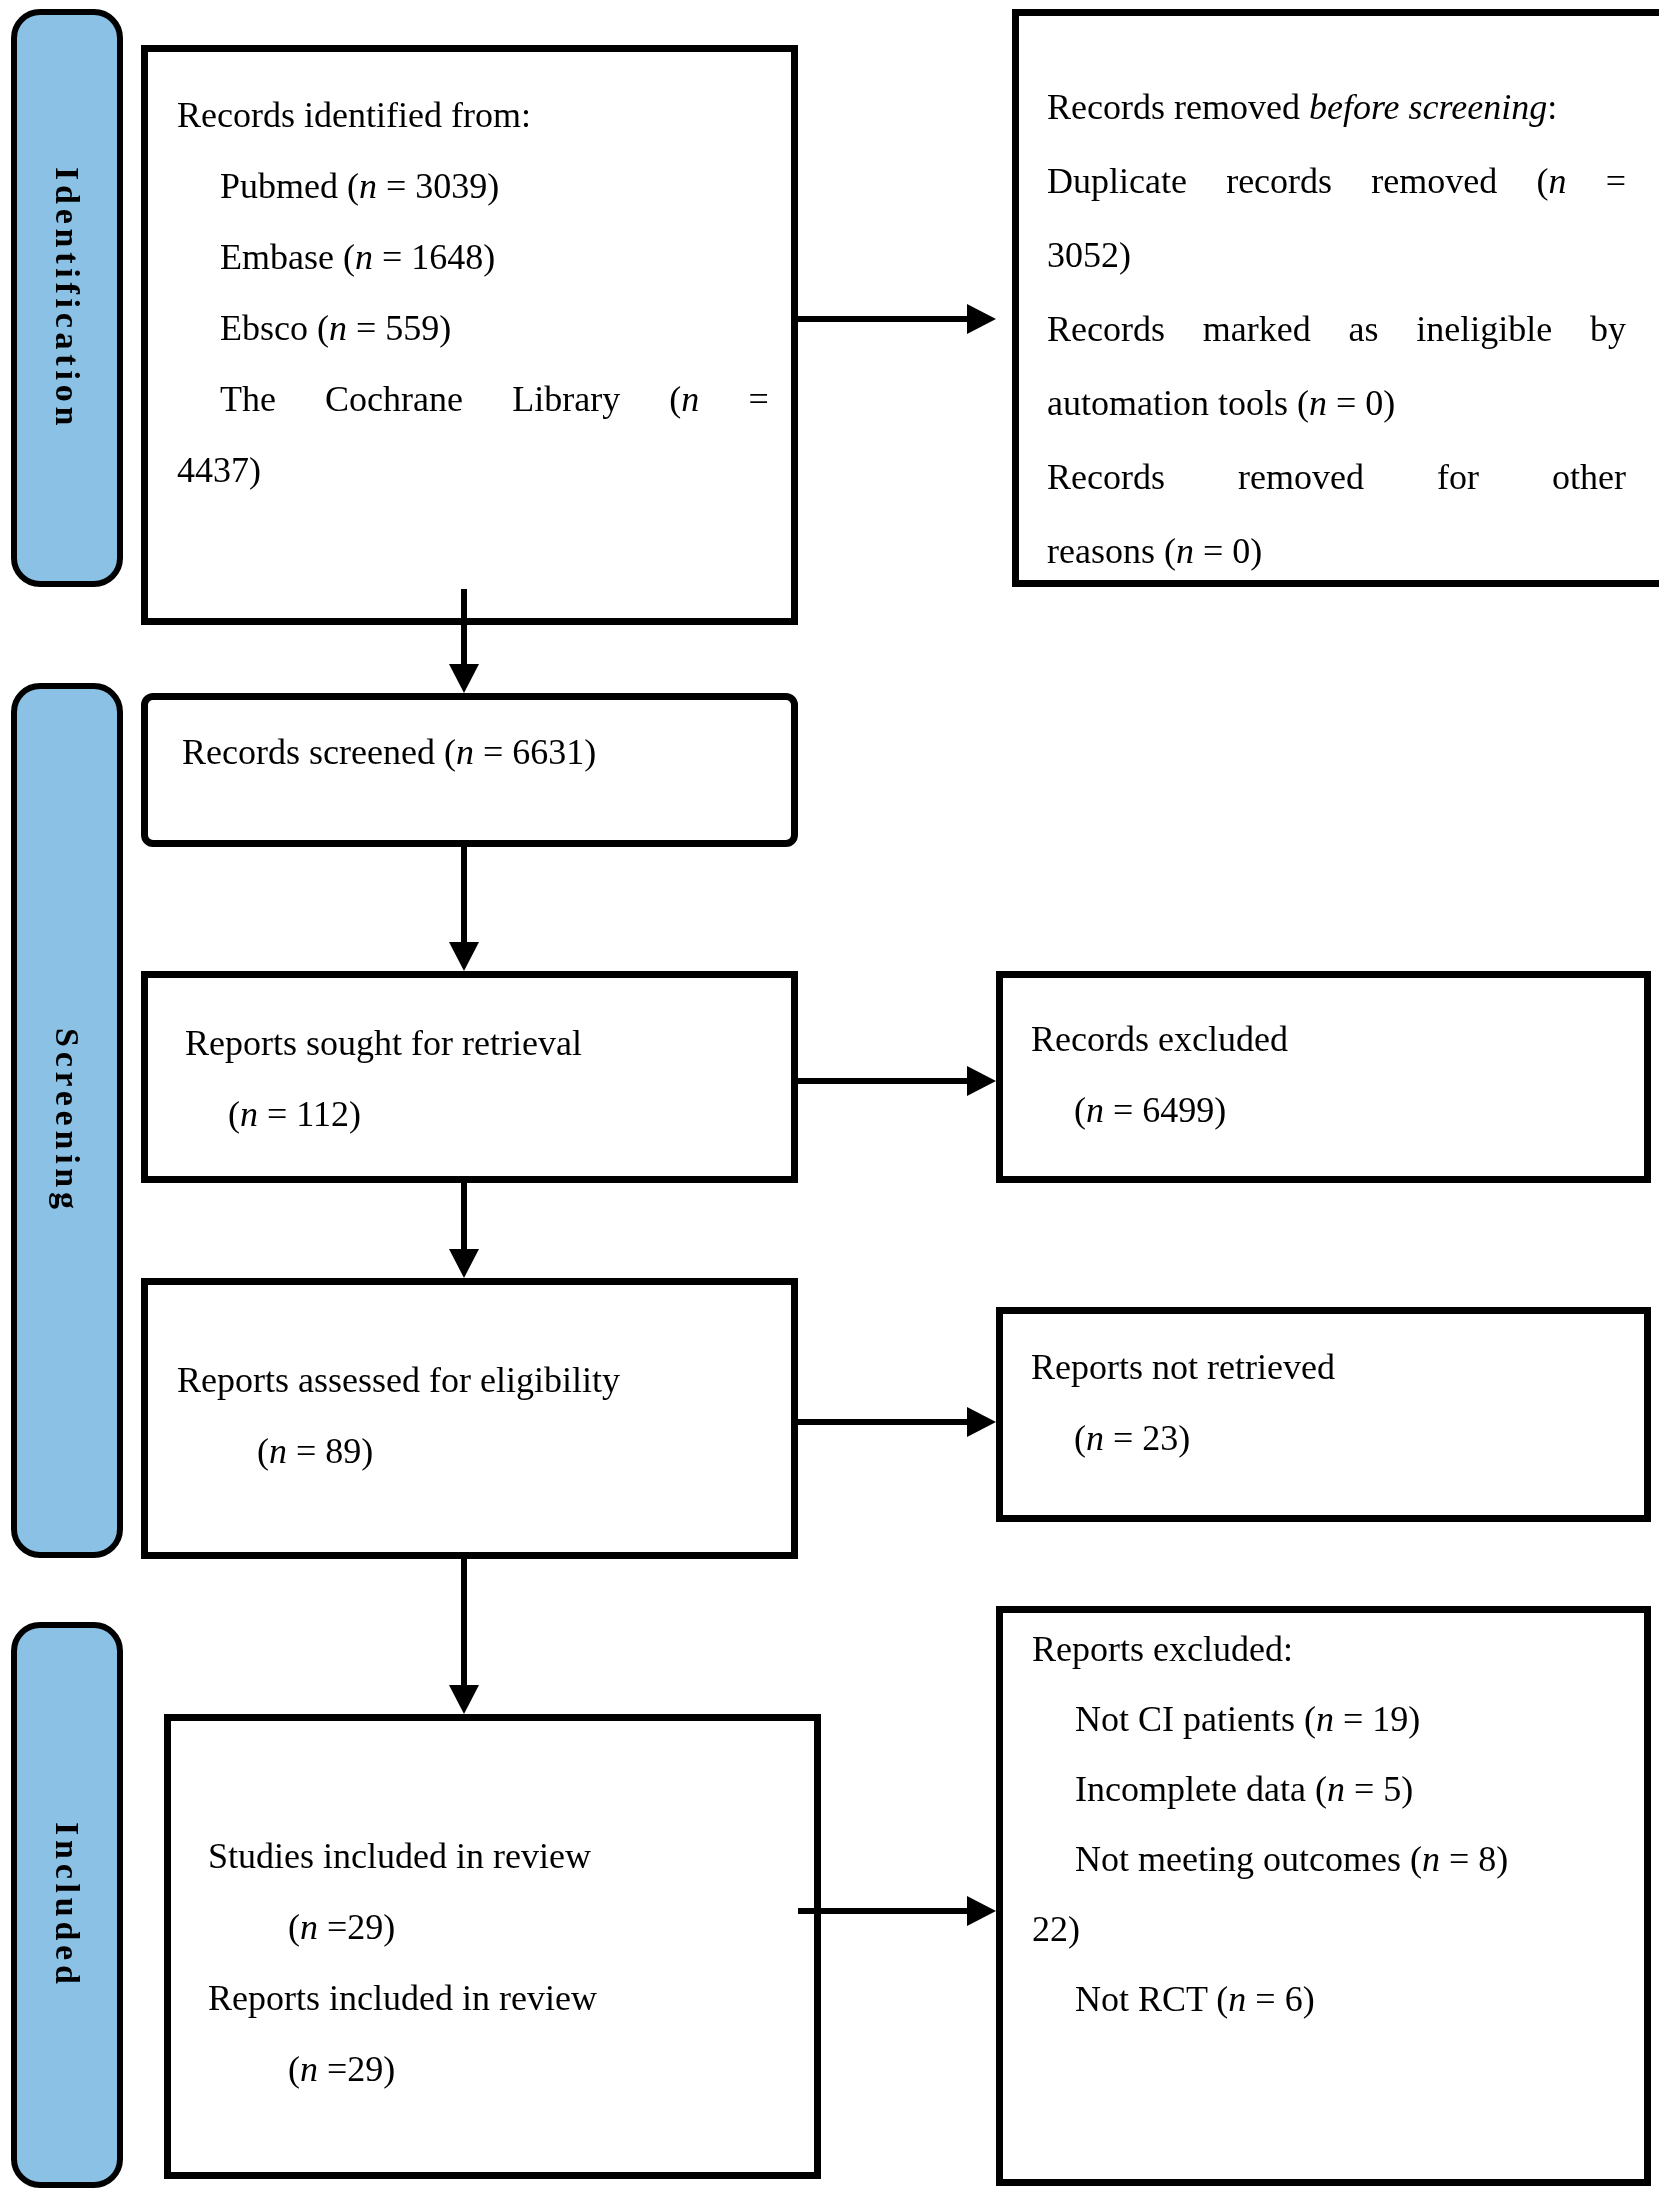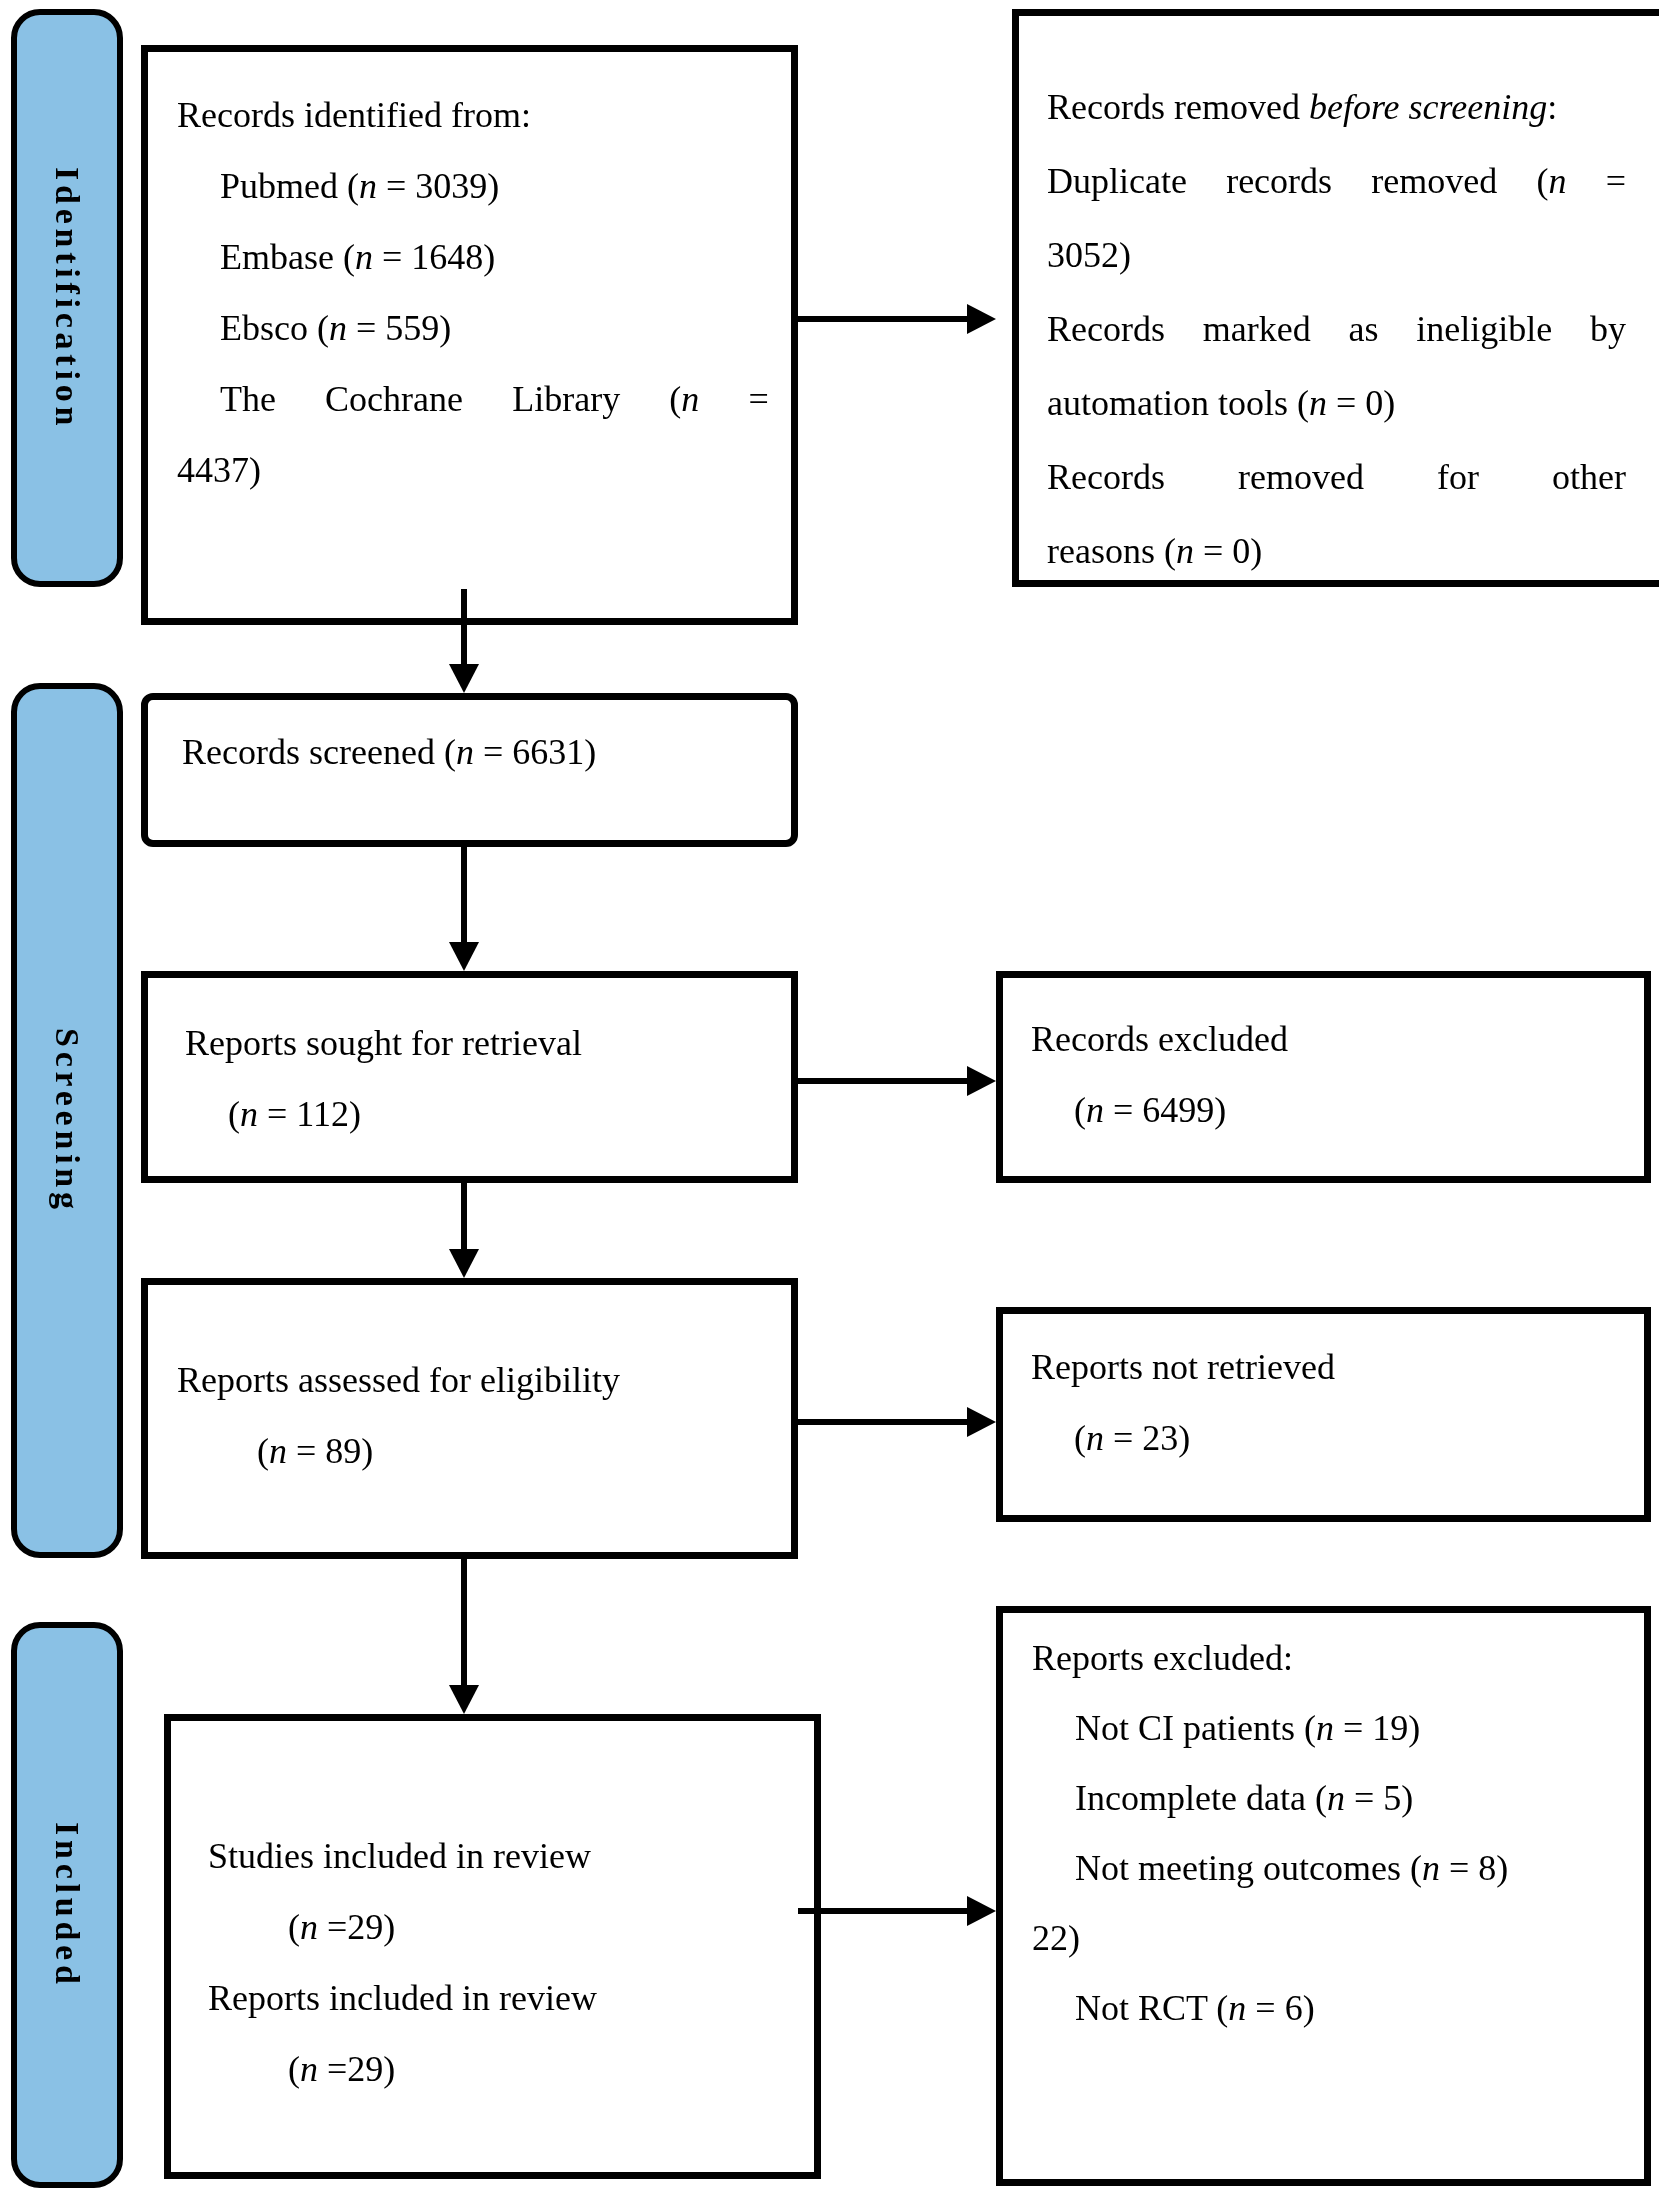--- a/index.html
+++ b/index.html
@@ -57,21 +57,21 @@
 
   #box-identified       { left: 141px;  top: 9.2px;   width: 657px; height: 580px; padding: 28px 22.3px 0 29px; margin-top: 36px; }
   #box-removed-before   { left: 996px; top: 9.2px;   width: 655px;  height: 578px; padding: 54px 34px 16px 28px; margin-left: 16px; }
   #box-removed-before .tline { line-height: 74px; }
   #box-screened         { left: 141px;  top: 693px; width: 657px; height: 154px; padding: 17px 22.3px 0 34px; border-radius: 12px; }
   #box-sought           { left: 141px;  top: 971px; width: 657px; height: 212px; padding: 30px 22.3px 0 37px; }
   #box-records-excluded { left: 996px; top: 971px; width: 655px;  height: 212px; padding: 26px 34px 16px 28px; }
   #box-assessed         { left: 141px;  top: 1278px; width: 657px; height: 281px; padding: 60px 36px 0 29px; }
   #box-not-retrieved    { left: 996px; top: 1307px; width: 655px;  height: 215px; padding: 18.4px 34px 0 28px; }
   #box-included         { left: 141px;  top: 1714px; width: 657px; height: 465px; padding: 100px 22.3px 0 37px; margin-left: 23px; }
-  #box-reports-excluded { left: 996px; top: 1606px; width: 655px;  height: 580px; padding: 10px 26px 0 29px; }
+  #box-reports-excluded { left: 996px; top: 1606px; width: 655px;  height: 580px; padding: 1px 26px 0 29px; }
   #box-reports-excluded .tline { line-height: 70px; }
 
   
   .varrow {
     position: absolute;
     width: 30px;
     display: flex;
     flex-direction: column;
     align-items: center;
   }

